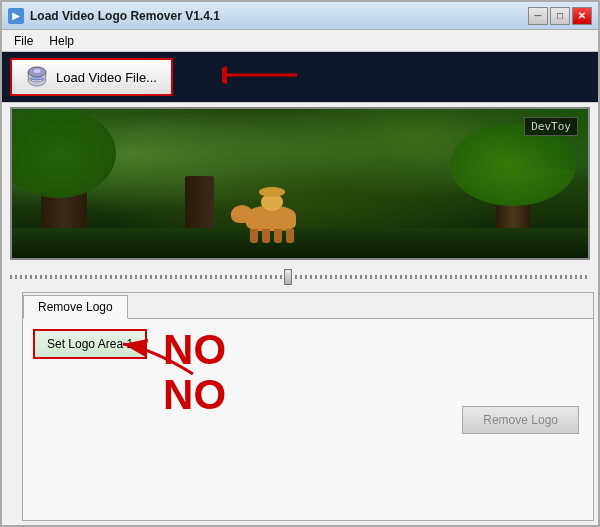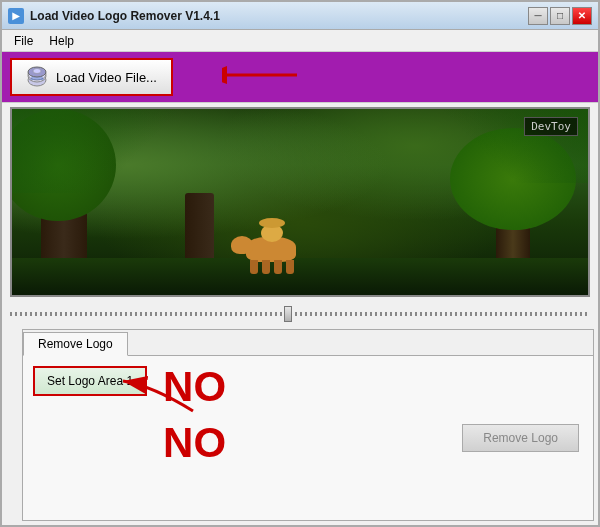--- a/index.html
+++ b/index.html
@@ -89,21 +89,21 @@
 
     .menu-item {
       padding: 2px 8px;
       cursor: pointer;
       font-size: 12px;
     }
 
     
     .toolbar {
       padding: 6px 8px;
-      background: #a21caf;
+      background: #0f172a;
       border-bottom: 1px solid #ccc;
       display: flex;
       align-items: flex-end;
       flex-shrink: 0;
       position: relative;
     }
 
     .load-btn {
       background: linear-gradient(to bottom, #ffffff, #e0e0e0);
       border: 2px solid #cc0000;
@@ -129,21 +129,21 @@
       top: 8px;
       display: flex;
       align-items: center;
     }
 
     
     .video-container {
       margin: 4px 8px;
       border: 2px solid #888;
       background: #111;
-      height: 190px;
+      height: 153px;
       position: relative;
       flex-shrink: 0;
       overflow: hidden;
     }
 
     .video-preview {
       width: 100%;
       height: 100%;
       background: linear-gradient(135deg, #1a3a1a 0%, #2d5a2d 20%, #1a4a1a 40%, #3a6a3a 60%, #2a5a2a 80%, #1a3a1a 100%);
       position: relative;
@@ -419,21 +419,21 @@
             </marker>
           </defs>
           <path d="M 80 45 Q 40 20 10 15" stroke="#cc0000" stroke-width="3" fill="none" marker-end="url(#arrowhead2)"></path>
         </svg>
       </div>
 
       <div class="left-panel">
         <button class="set-logo-btn">Set Logo Area 1</button>
       </div>
 
-      <div style="display:flex;flex-direction:column;gap:12px;margin-left:4px;">
+      <div style="display:flex;flex-direction:column;gap:1px;margin-left:4px;">
         <div class="no-text">NO</div>
         <div class="no-text-2">NO</div>
       </div>
 
       <button class="remove-logo-btn">Remove Logo</button>
     </div>
   </div>
 
 </div>
 

